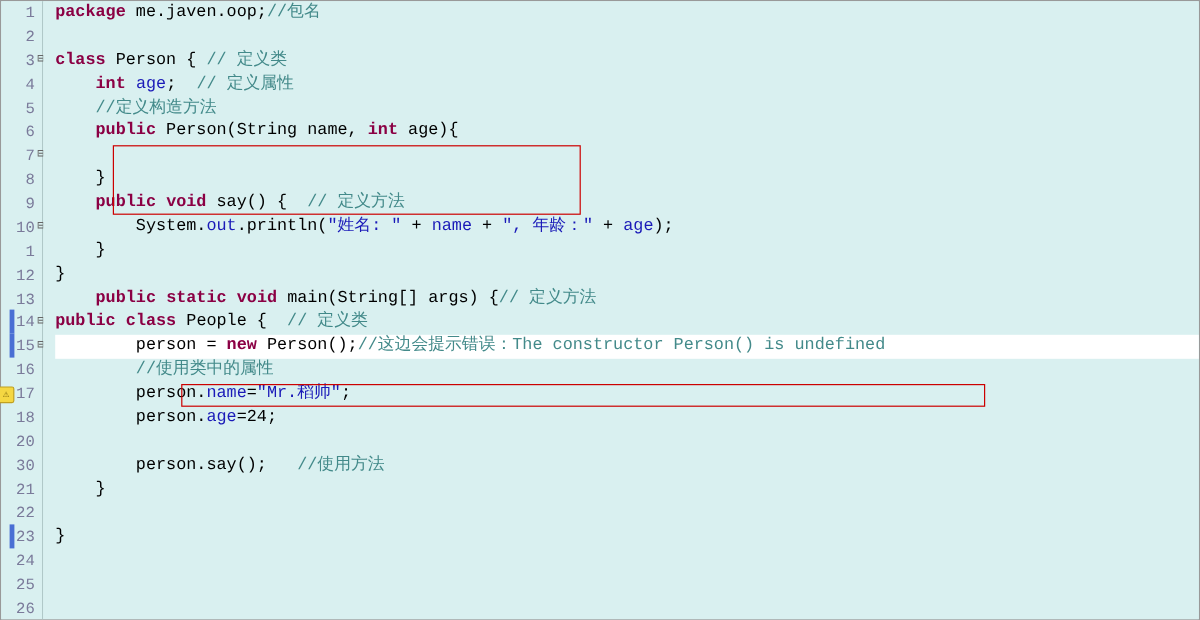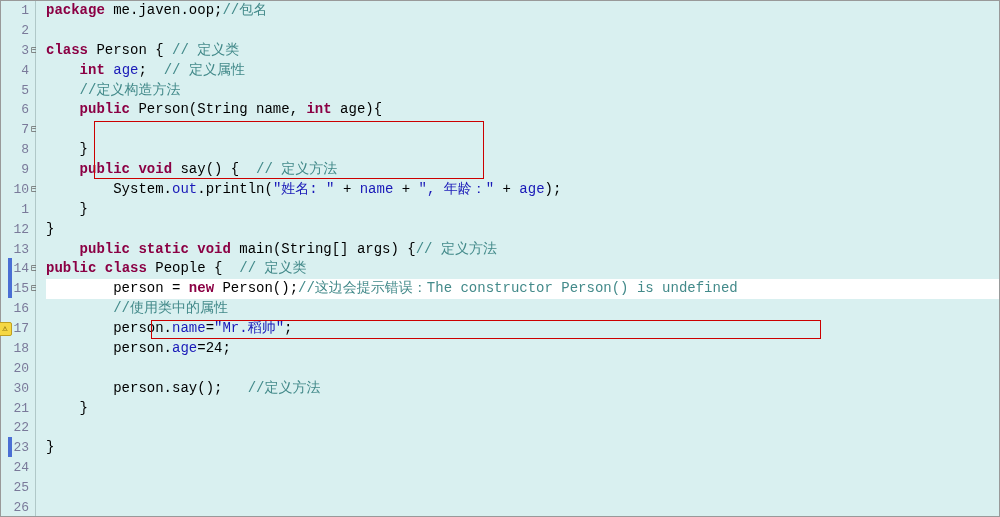--- a/index.html
+++ b/index.html
@@ -156,19 +156,19 @@
       <div class="code-line"><span class="normal">        System.</span><span class="method-italic">out</span><span class="normal">.println(</span><span class="string">"姓名: "</span><span class="normal"> + </span><span class="field">name</span><span class="normal"> + </span><span class="string">", 年龄："</span><span class="normal"> + </span><span class="field">age</span><span class="normal">);</span></div>
       <div class="code-line"><span class="normal">    }</span></div>
       <div class="code-line"><span class="normal">}</span></div>
       <div class="code-line"><span class="normal">    </span><span class="kw">public</span><span class="normal"> </span><span class="kw">static</span><span class="normal"> </span><span class="kw">void</span><span class="normal"> main(String[] args) {</span><span class="comment">// 定义方法</span></div>
       <div class="code-line"><span class="kw">public</span><span class="normal"> </span><span class="kw">class</span><span class="normal"> People {  </span><span class="comment">// 定义类</span></div>
       <div class="code-line highlight-line"><span class="normal">        person = </span><span class="kw">new</span><span class="normal"> Person();</span><span class="comment">//这边会提示错误：The constructor Person() is undefined</span></div>
       <div class="code-line"><span class="normal">        </span><span class="comment">//使用类中的属性</span></div>
       <div class="code-line"><span class="normal">        person.</span><span class="field">name</span><span class="normal">=</span><span class="string">"Mr.稻帅"</span><span class="normal">;</span></div>
       <div class="code-line"><span class="normal">        person.</span><span class="field">age</span><span class="normal">=24;</span></div>
       <div class="code-line"></div>
-      <div class="code-line"><span class="normal">        person.say();   </span><span class="comment">//定义方法</span></div>
+      <div class="code-line"><span class="normal">        person.say();   </span><span class="comment">//使用方法</span></div>
       <div class="code-line"><span class="normal">    }</span></div>
       <div class="code-line"></div>
       <div class="code-line"><span class="normal">}</span></div>
       <div class="code-line"></div>
     </div>
 </div>
 
 </body></html>

